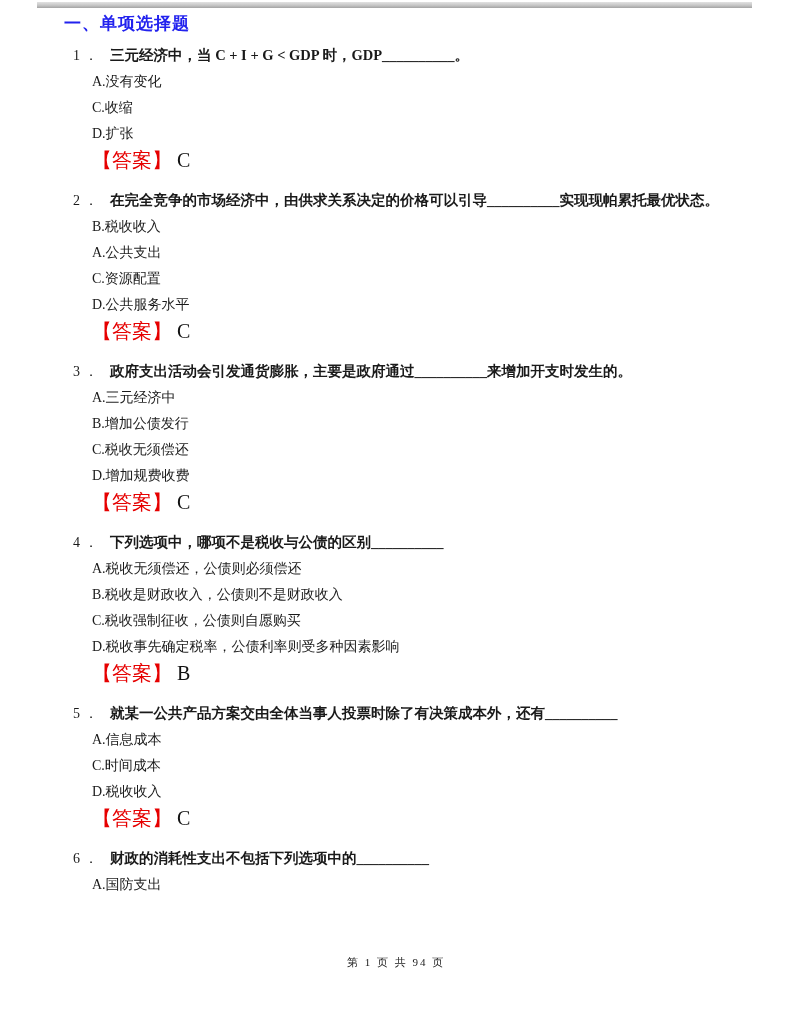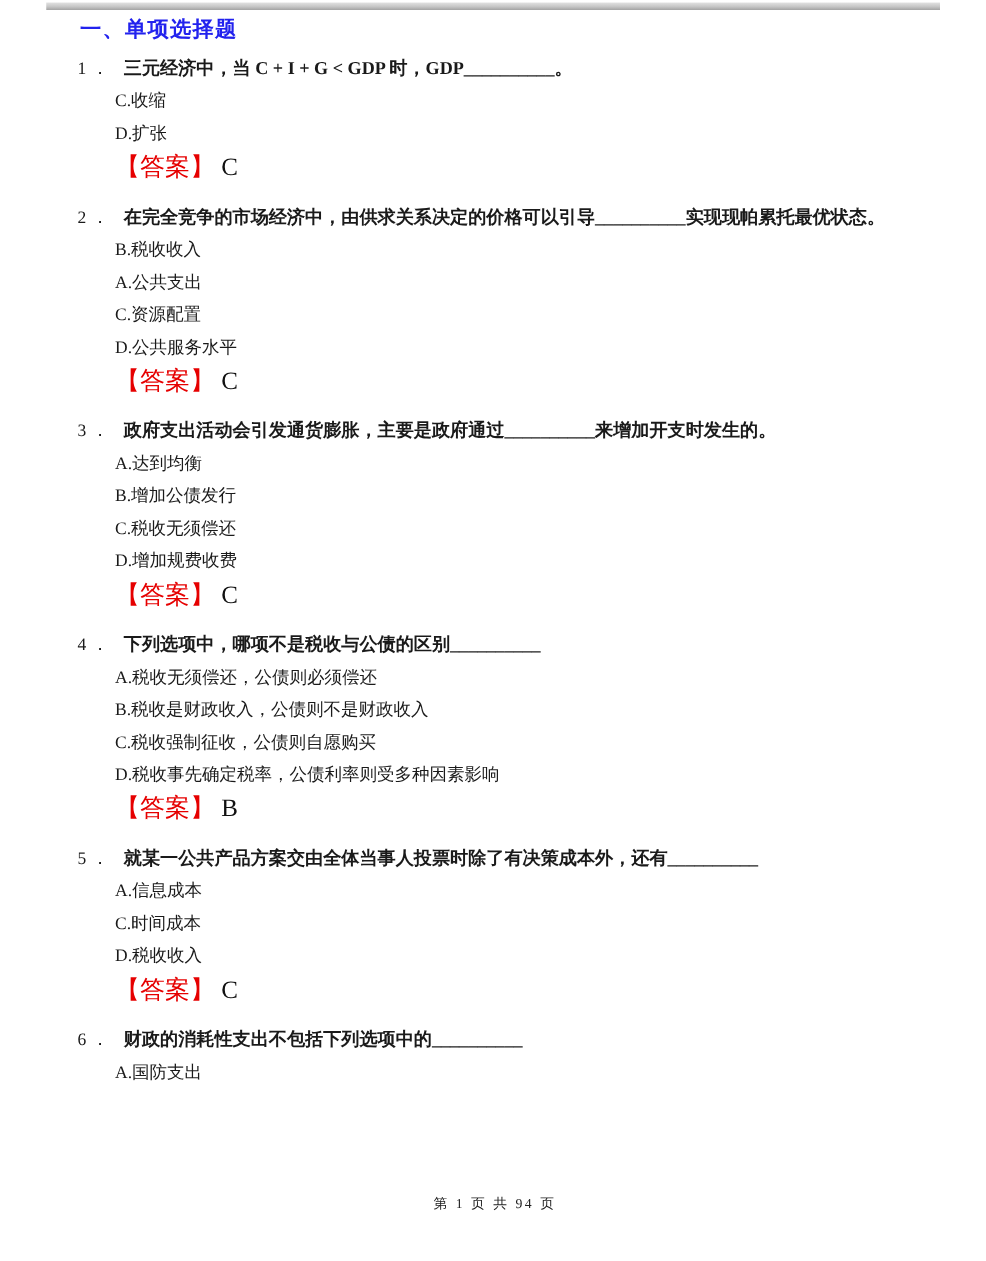--- a/index.html
+++ b/index.html
@@ -39,20 +39,21 @@
     color: #2222ee;
     line-height: 24px;
     letter-spacing: 1px;
   }
   .question { margin: 0; }
   .stem-line {
     font-weight: bold;
     font-size: 14.5px;
     line-height: 26px;
     white-space: nowrap;
+    margin-left: 11px;
   }
   .qnum {
     display: inline-block;
     width: 37px;
     font-weight: normal;
     font-size: 14px;
     letter-spacing: 4px;
   }
   .option {
     margin-left: 30px;
@@ -82,37 +83,38 @@
 <body>
 
 <div class="page">
   <div class="top-divider"></div>
 
   <div class="content">
     <h2 class="section-title">一、单项选择题</h2>
 
     <div class="question">
       <div class="stem-line"><span class="qnum">1．</span><span class="qtext">三元经济中，当 C + I + G &lt; GDP 时，GDP__________。</span></div>
+      <div class="option">A.没有变化</div>
       <div class="option">C.收缩</div>
       <div class="option">D.扩张</div>
       <div class="answer-line"><span class="answer-label">【答案】</span><span class="answer-value">C</span></div>
     </div>
 
     <div class="question">
       <div class="stem-line"><span class="qnum">2．</span><span class="qtext">在完全竞争的市场经济中，由供求关系决定的价格可以引导__________实现现帕累托最优状态。</span></div>
       <div class="option">B.税收收入</div>
       <div class="option">A.公共支出</div>
       <div class="option">C.资源配置</div>
       <div class="option">D.公共服务水平</div>
       <div class="answer-line"><span class="answer-label">【答案】</span><span class="answer-value">C</span></div>
     </div>
 
     <div class="question">
       <div class="stem-line"><span class="qnum">3．</span><span class="qtext">政府支出活动会引发通货膨胀，主要是政府通过__________来增加开支时发生的。</span></div>
-      <div class="option">A.达到均衡</div>
+      <div class="option">A.三元经济中</div>
       <div class="option">B.增加公债发行</div>
       <div class="option">C.税收无须偿还</div>
       <div class="option">D.增加规费收费</div>
       <div class="answer-line"><span class="answer-label">【答案】</span><span class="answer-value">C</span></div>
     </div>
 
     <div class="question">
       <div class="stem-line"><span class="qnum">4．</span><span class="qtext">下列选项中，哪项不是税收与公债的区别__________</span></div>
       <div class="option">A.税收无须偿还，公债则必须偿还</div>
       <div class="option">B.税收是财政收入，公债则不是财政收入</div>

